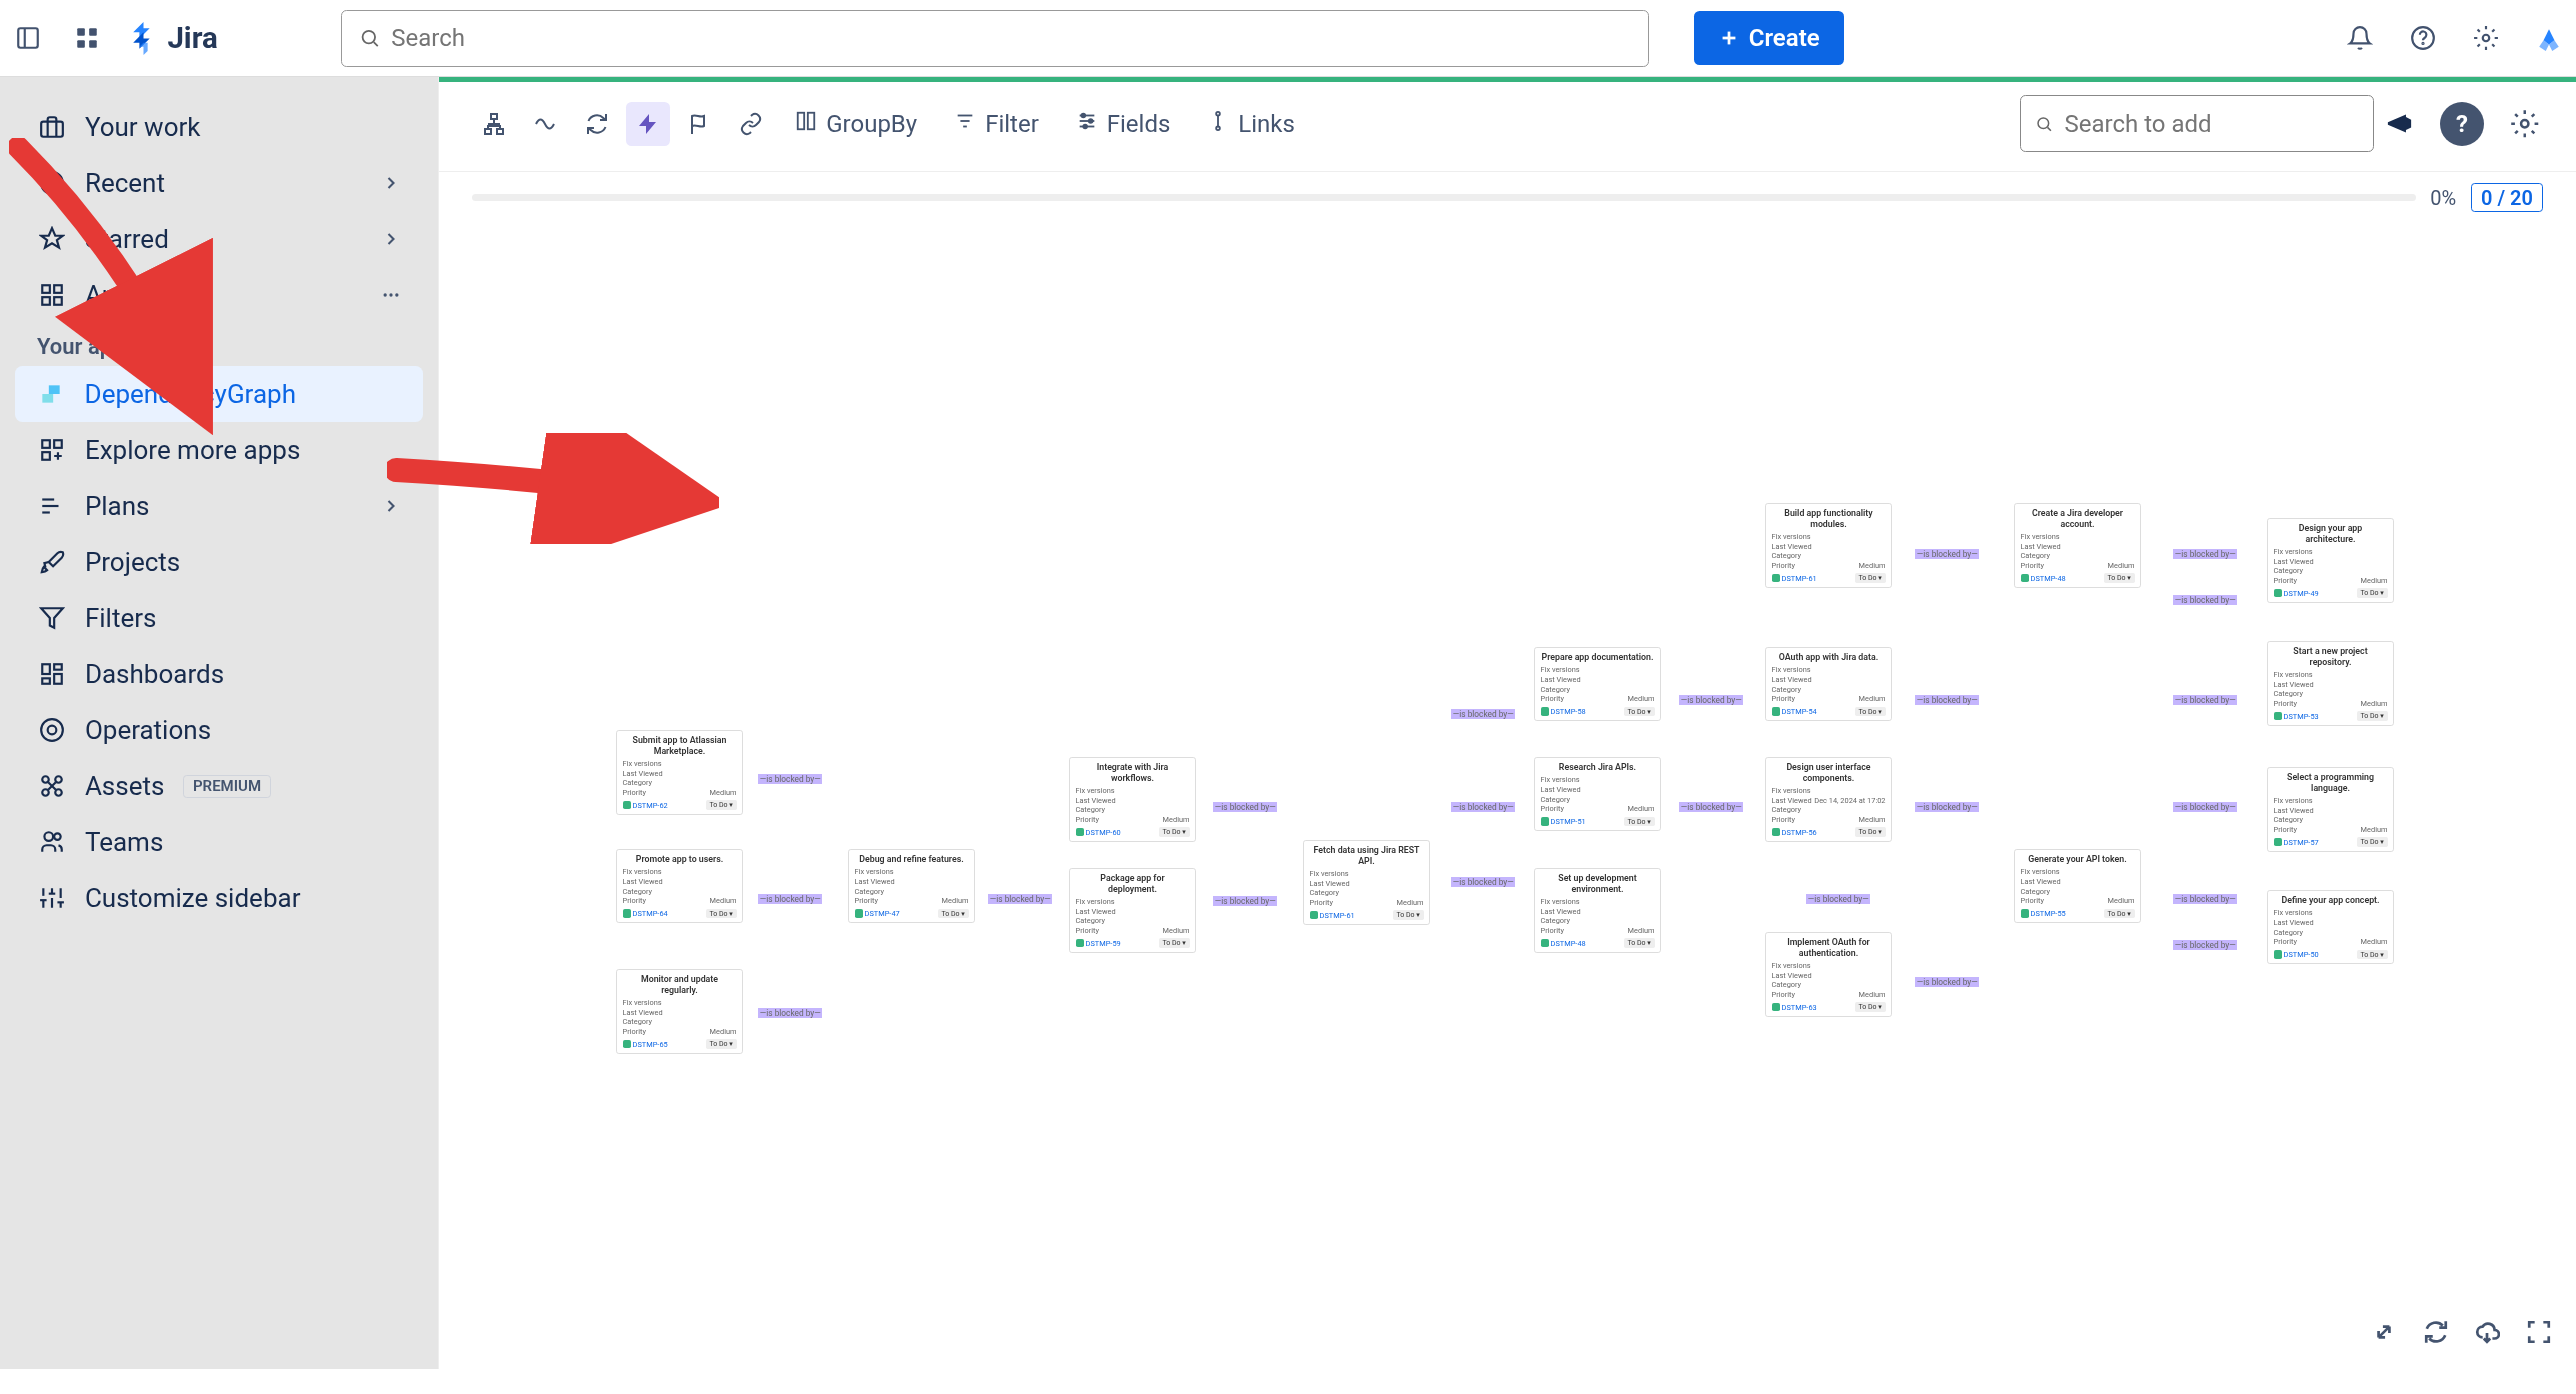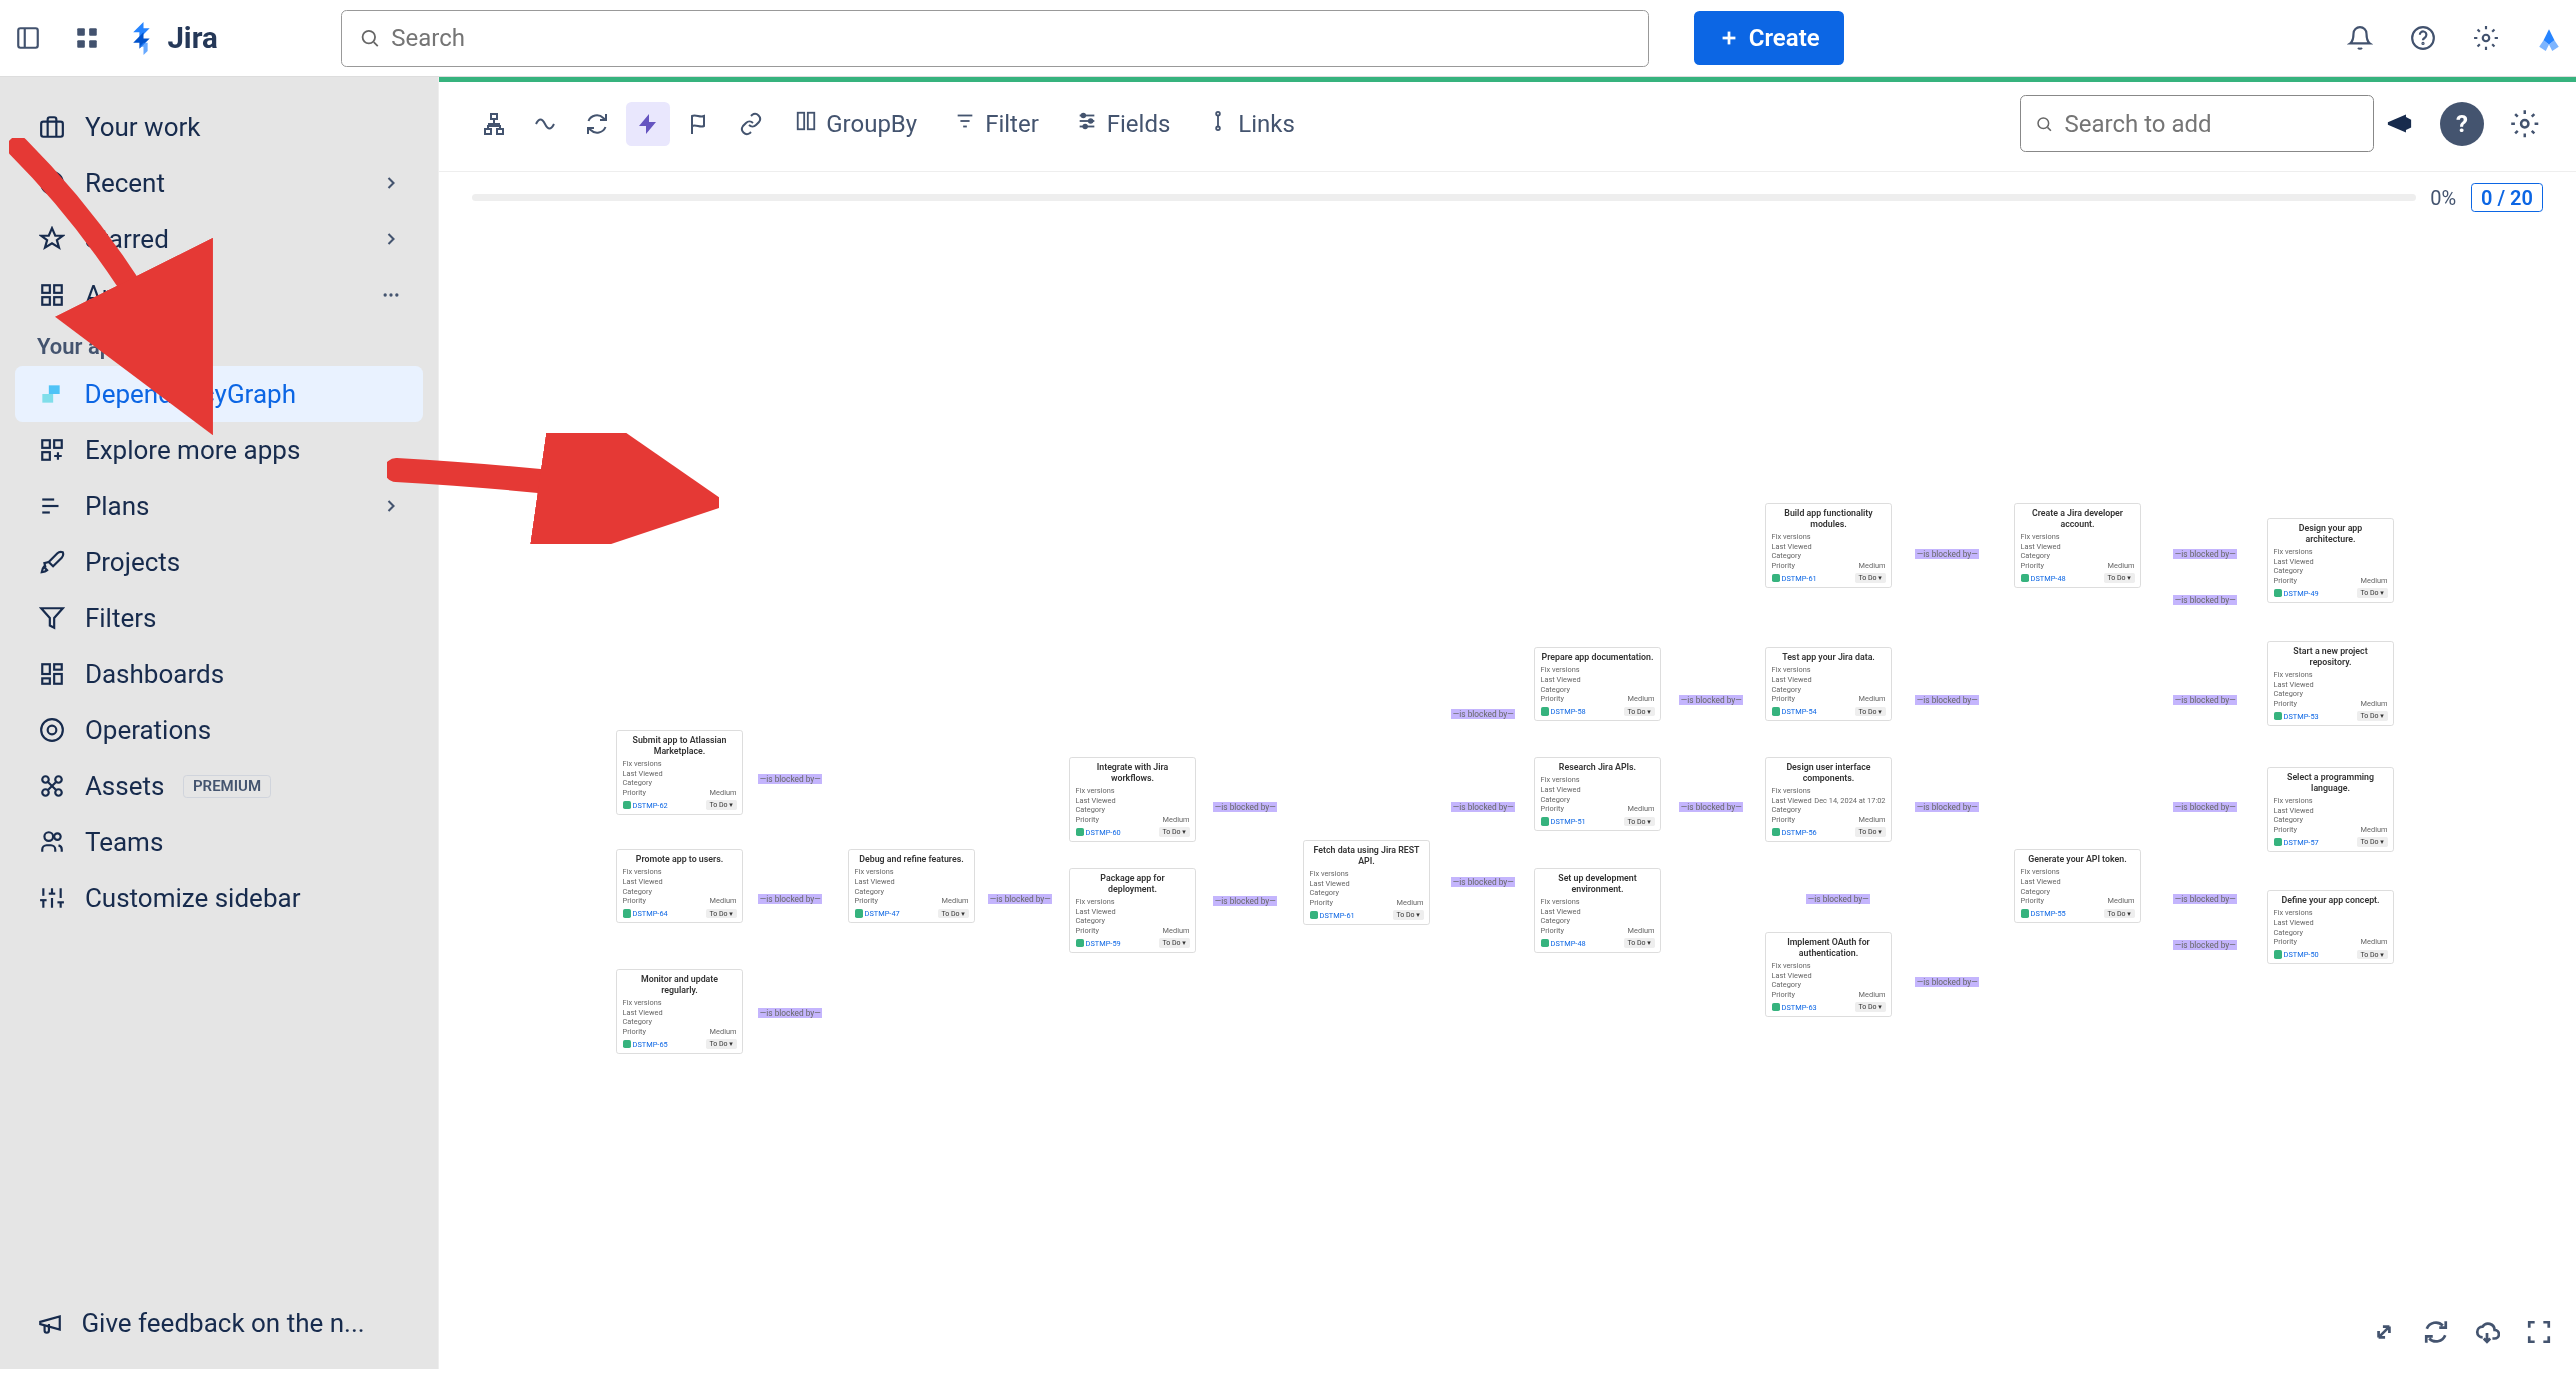--- a/index.html
+++ b/index.html
@@ -290,29 +290,20 @@
               <line x1="20" y1="21" x2="20" y2="16"></line>
               <line x1="20" y1="12" x2="20" y2="3"></line>
               <line x1="1" y1="14" x2="7" y2="14"></line>
               <line x1="9" y1="8" x2="15" y2="8"></line>
               <line x1="17" y1="16" x2="23" y2="16"></line>
             </svg>
           </span>
           <span>Customize sidebar</span>
         </div>
       </div>
-    <div class="feedback">
-      <span class="icon">
-          <svg width="26" height="26" viewBox="0 0 24 24" fill="none" stroke="currentColor" stroke-width="2">
-            <path d="M3 11l18-5v12L3 13z"></path>
-            <path d="M11 13v6a2 2 0 0 1-4 0v-5"></path>
-          </svg>
-        </span>
-      <span>Give feedback on the n...</span>
-    </div>
   </div>
 
   <div class="content">
     <div class="content-border"></div>
     <div class="toolbar">
       <div class="tb-btn">
           <svg width="24" height="24" viewBox="0 0 24 24" fill="none" stroke="currentColor" stroke-width="2">
             <rect x="9" y="2" width="6" height="5"></rect>
             <rect x="3" y="17" width="6" height="5"></rect>
             <rect x="15" y="17" width="6" height="5"></rect>
@@ -656,21 +647,21 @@
           <div class="row">
             <span>Priority</span>
             <span>Medium</span>
           </div>
           <div class="foot">
             <span class="key">DSTMP-61</span>
             <span class="status">To Do ▾</span>
           </div>
         </div>
         <div class="node" style="left: 1326px; top: 424px;">
-          <div class="title">Test app your Jira data.</div>
+          <div class="title">OAuth app with Jira data.</div>
           <div class="row">
             <span>Fix versions</span>
             <span></span>
           </div>
           <div class="row">
             <span>Last Viewed</span>
             <span></span>
           </div>
           <div class="row">
             <span>Category</span>

